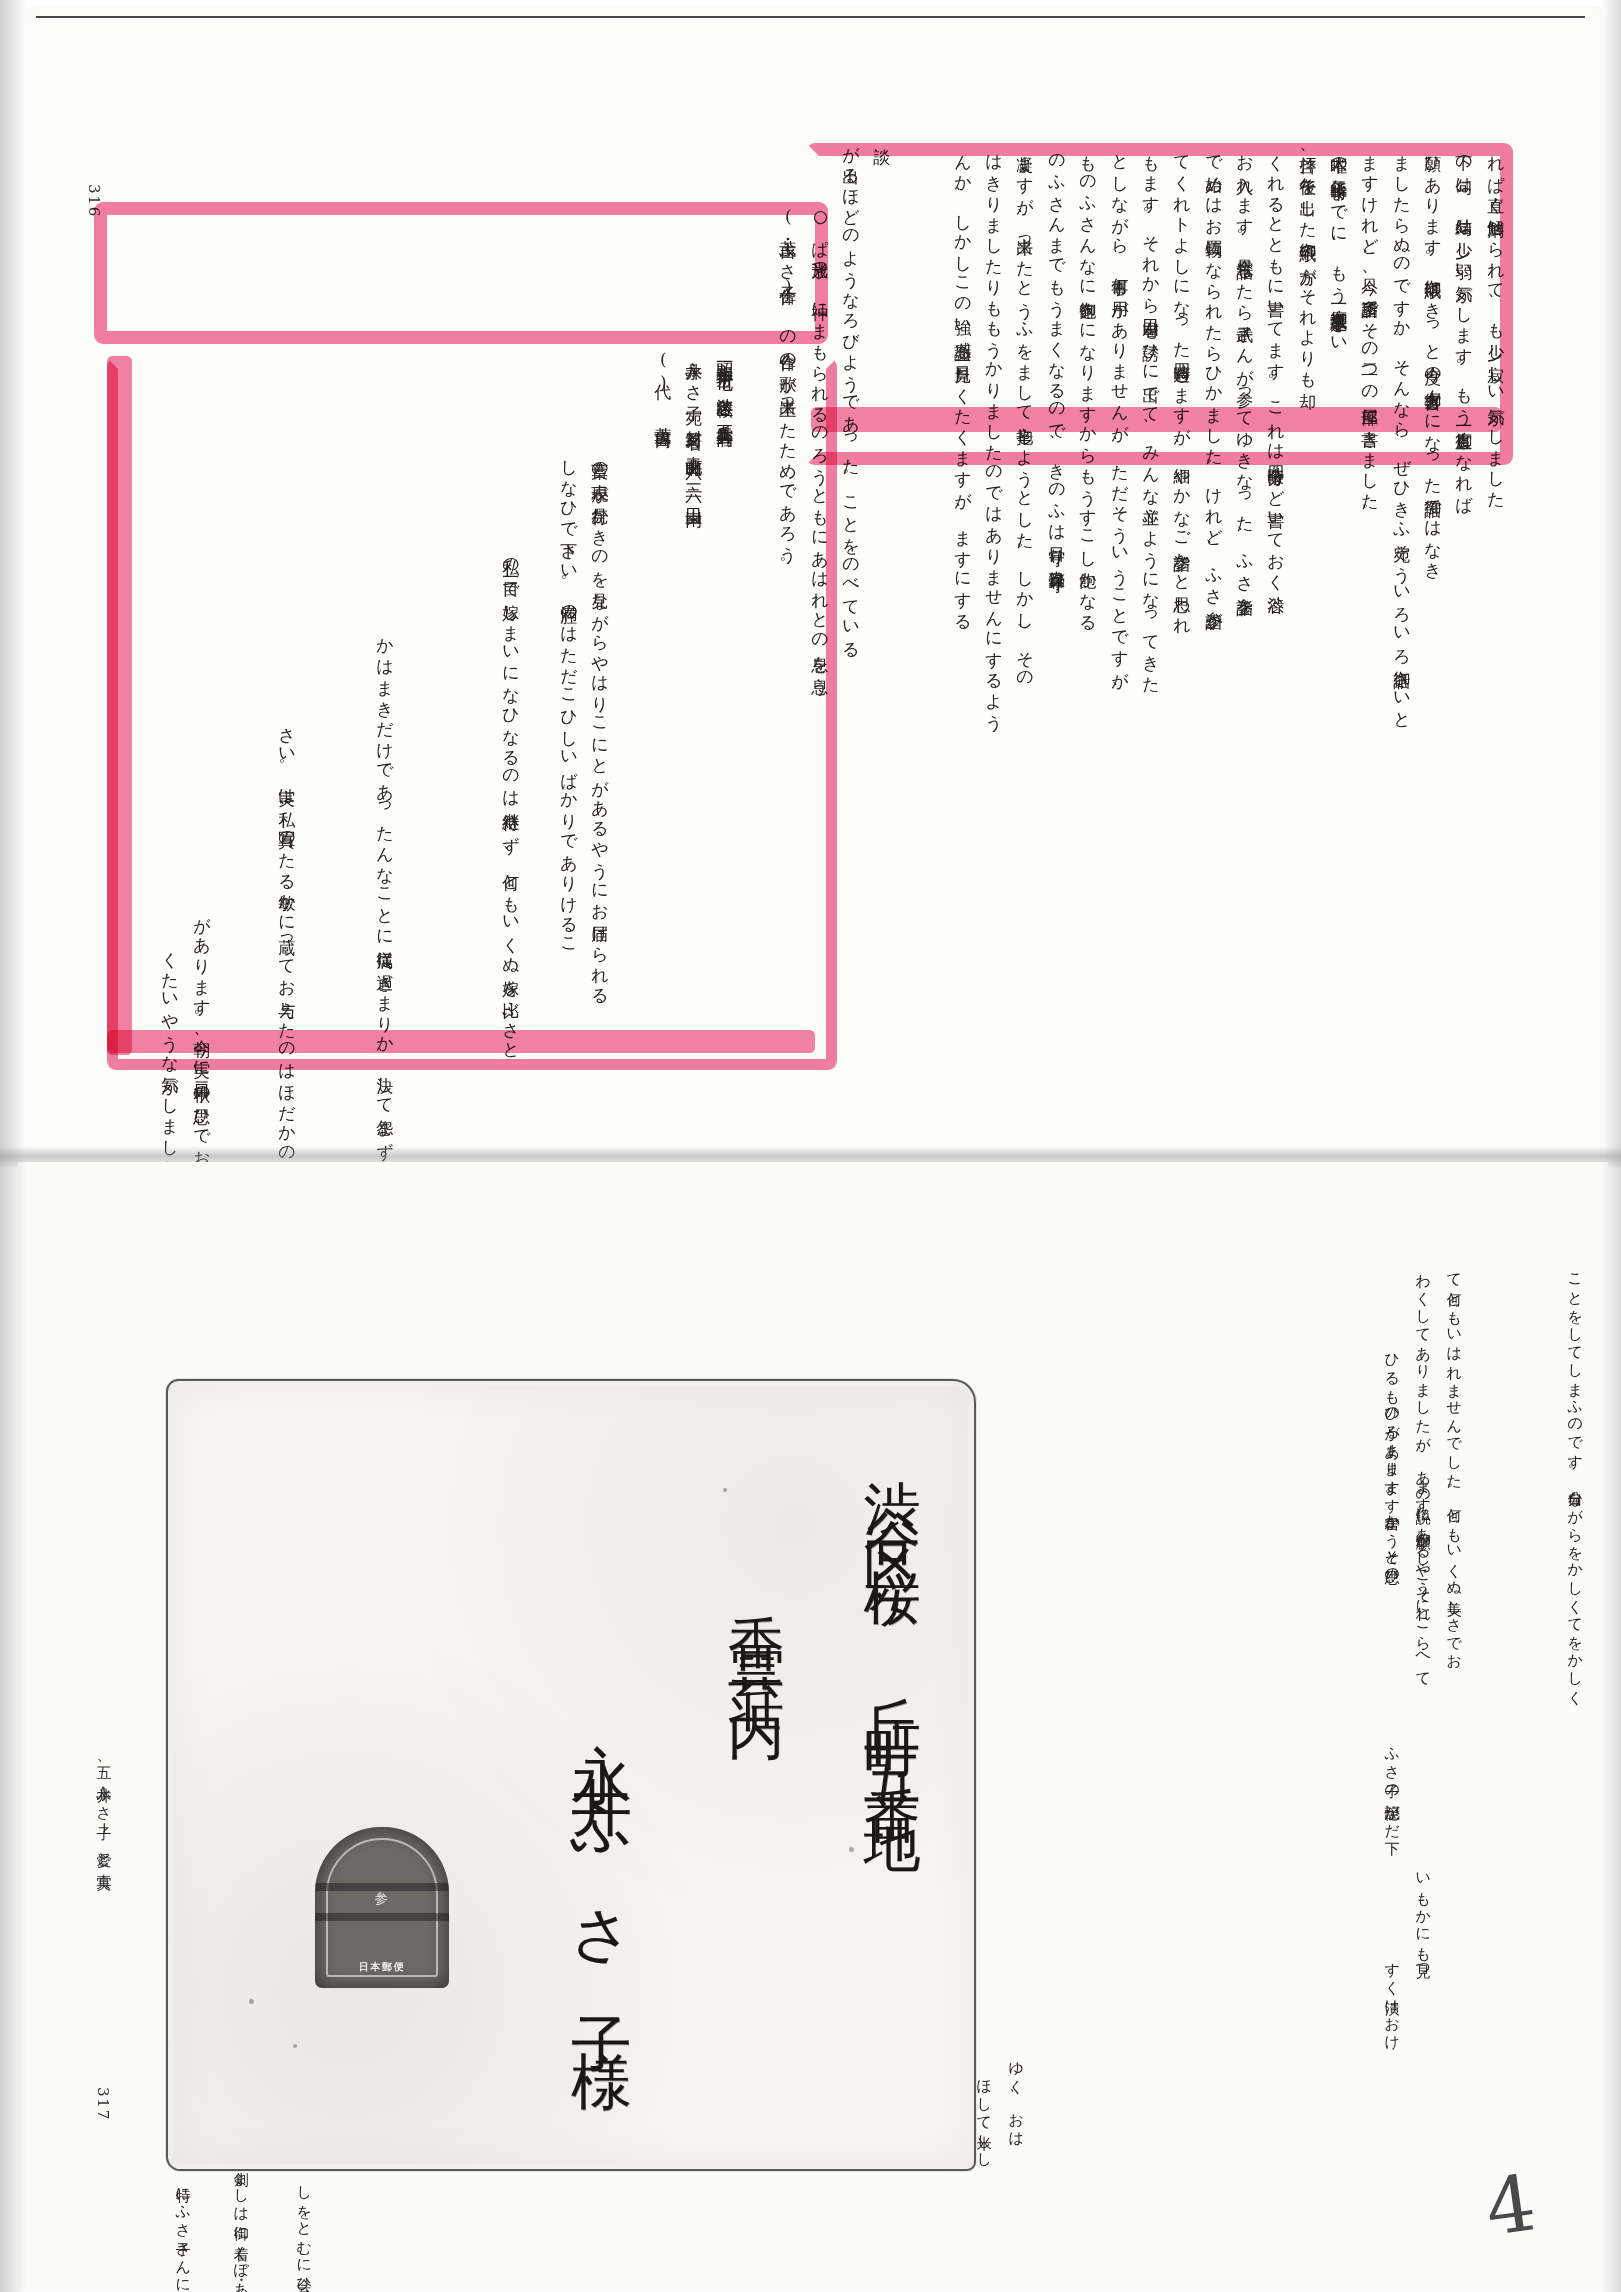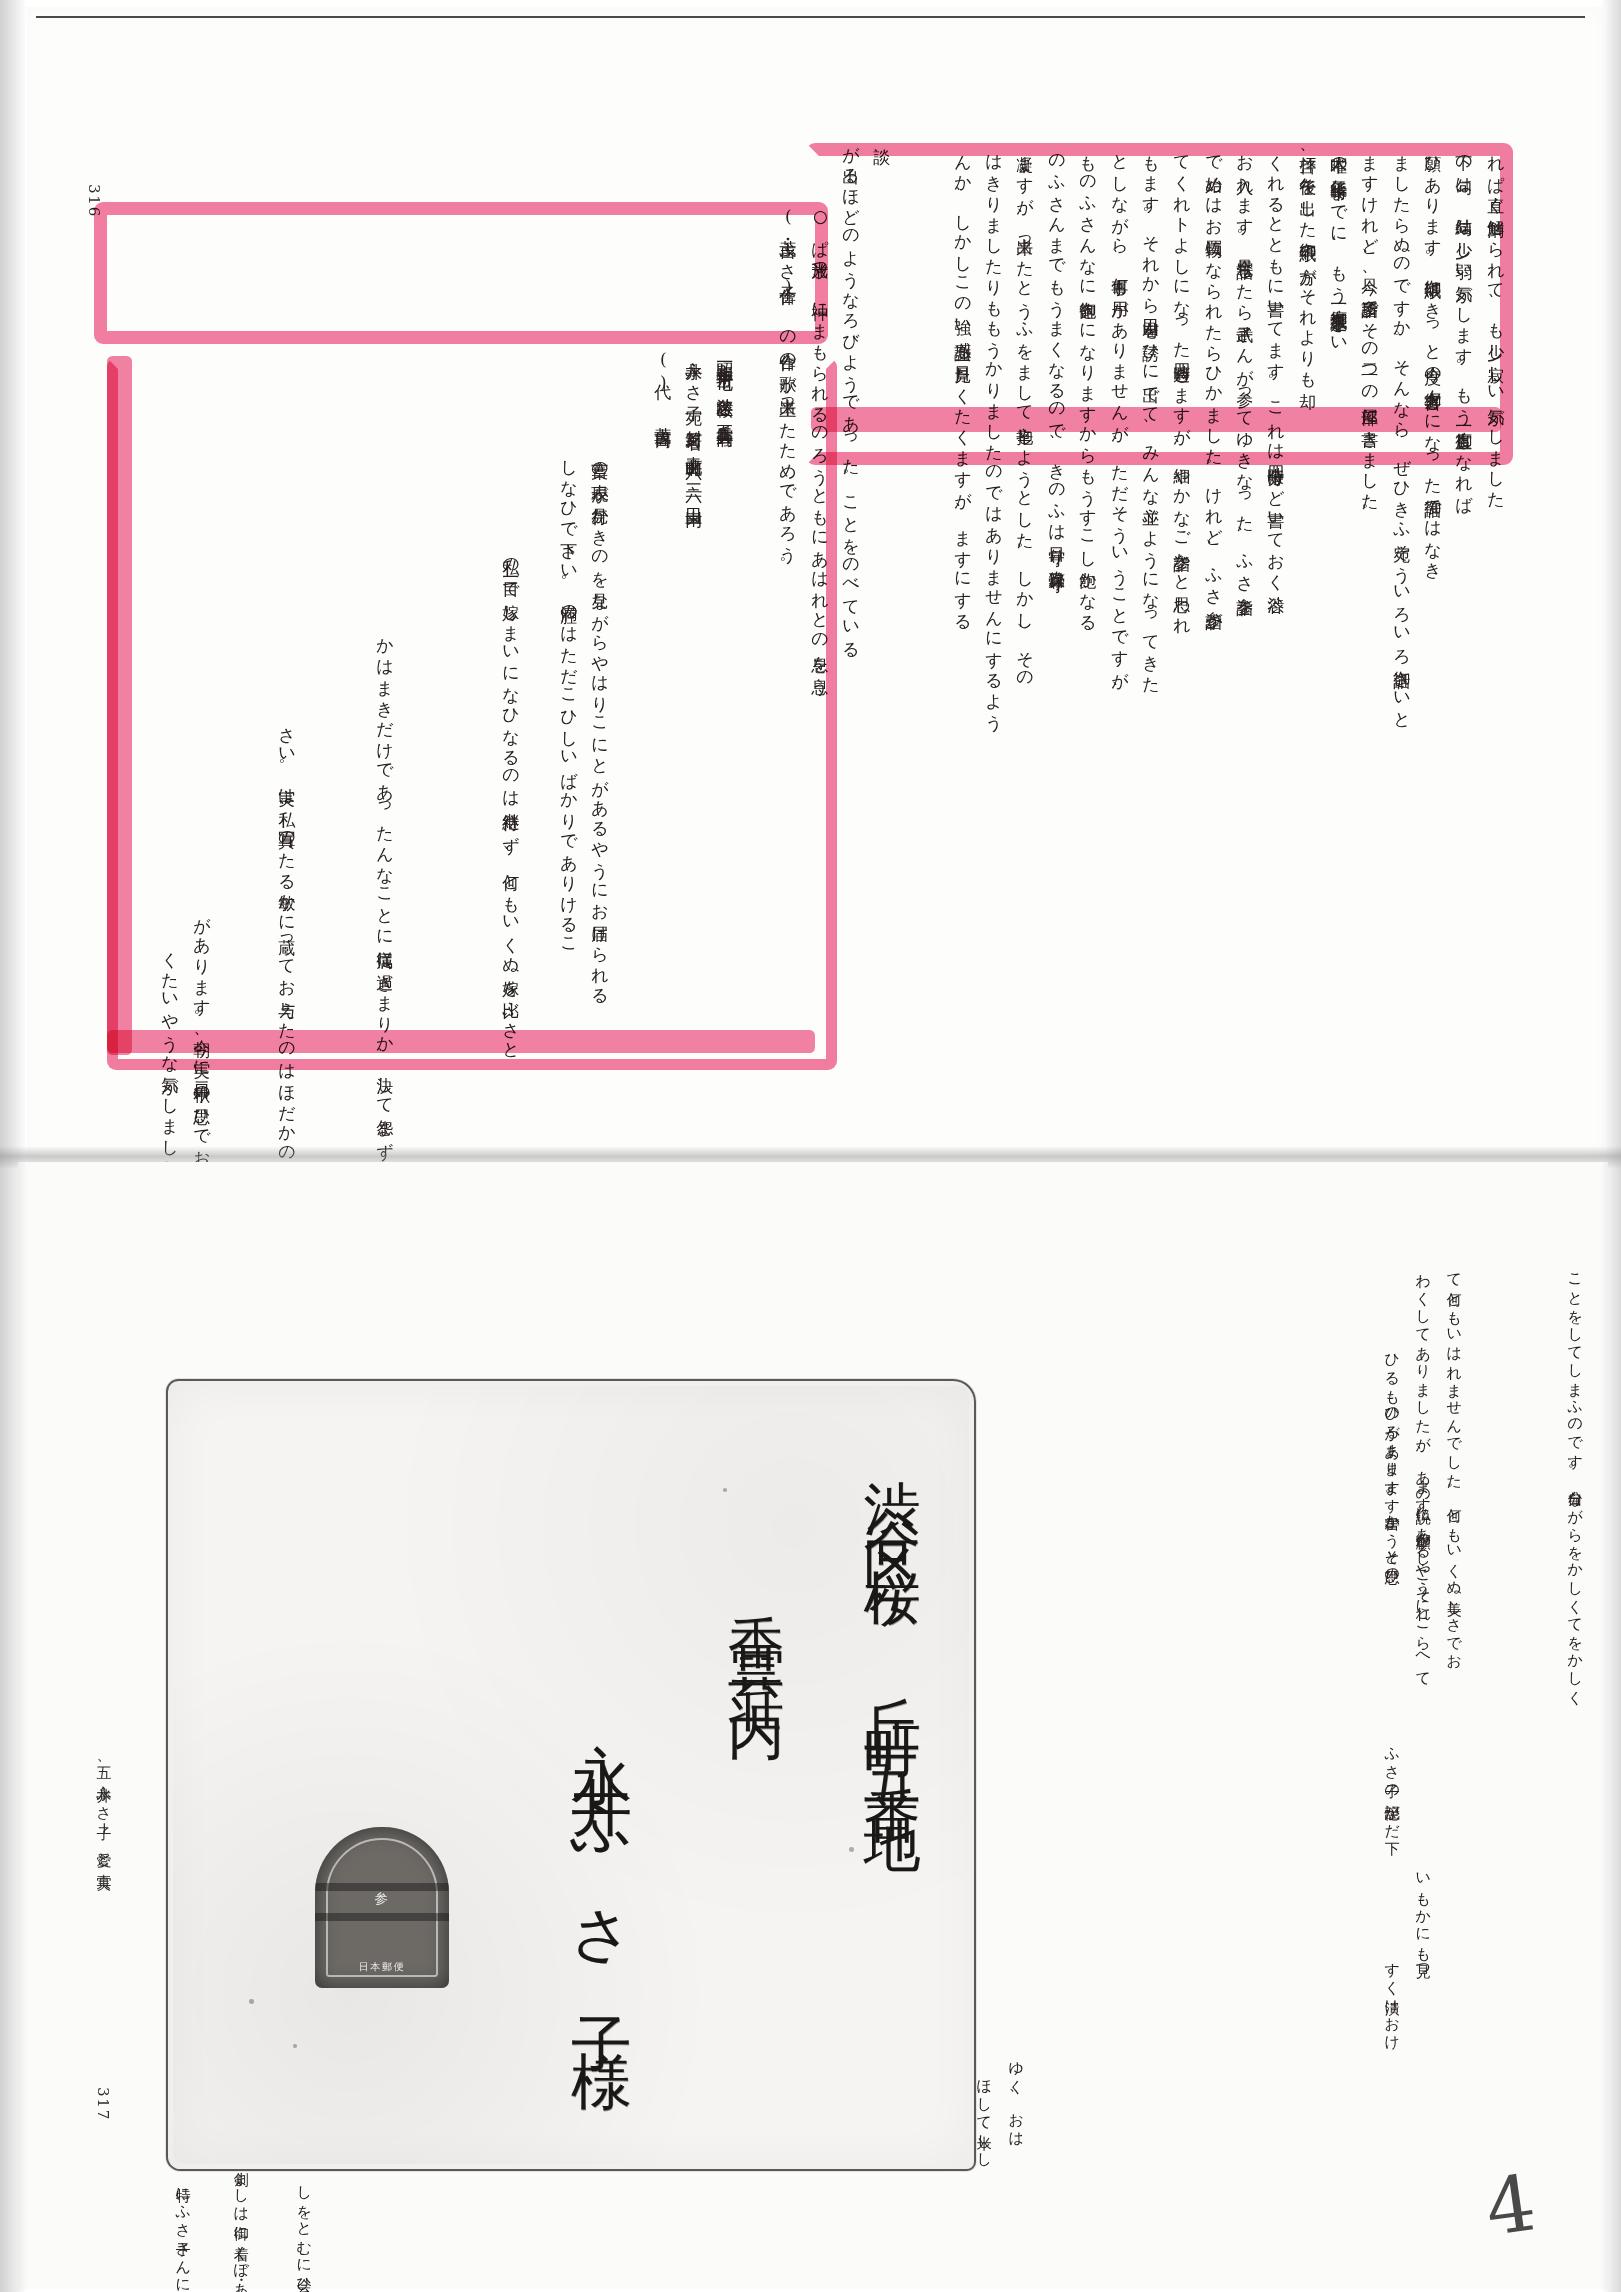--- a/index.html
+++ b/index.html
@@ -267,21 +267,21 @@
     <div class="speck" style="left:125px; top:663px; width:3.6px; height:3.6px;"></div>
     <div class="speck" style="left:555px; top:107px; width:3.6px; height:3.6px;"></div>
     <div class="speck" style="left:681px; top:466px; width:4.5px; height:4.5px;"></div>
   </div>
 
   <div class="stamp">
     <div class="inner"></div>
     <div class="band" style="top:56px;"></div>
     <div class="band" style="top:86px;"></div>
     <div class="txt" style="top:63px;">参</div>
-    <div class="txt" style="bottom:14.3px; font-size:9.9px;">日本郵便</div>
+    <div class="txt" style="bottom:14.3px; font-size:9.9px;font-weight:bold;">日本郵便</div>
   </div>
 
   <div class="pen-mark">4</div>
 
   <div class="edge-shadow-left"></div>
   <div class="edge-shadow-right"></div>
 </div>
 
 
 </body></html>

